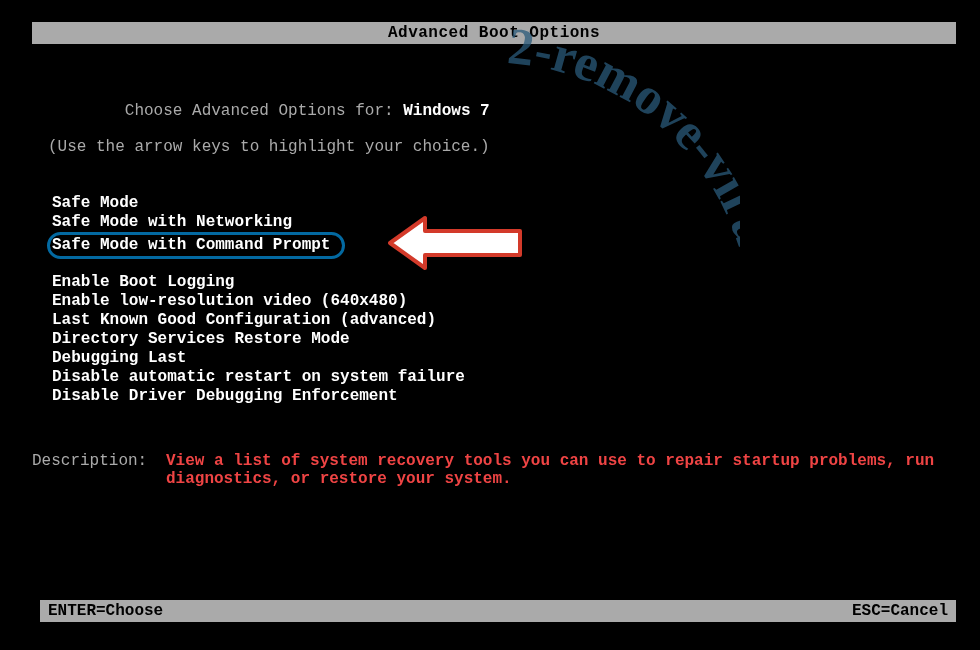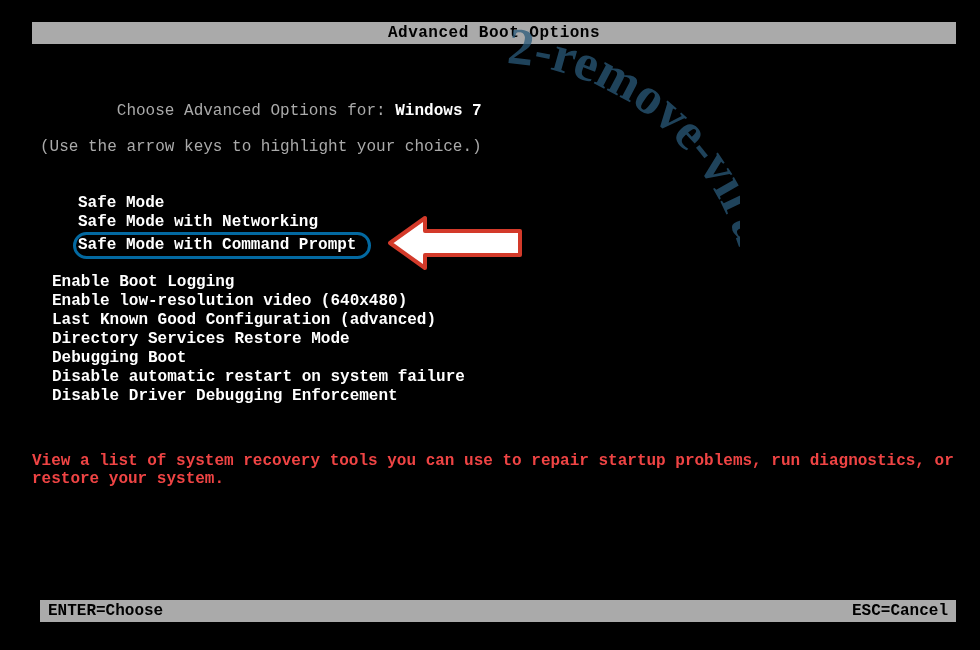--- a/index.html
+++ b/index.html
@@ -31,39 +31,38 @@
       padding: 2px 0;
       font-weight: bold;
       letter-spacing: 0.5px;
       margin-left: 8px;
     }
     .content {
       padding: 0;
     }
     .intro {
       margin-top: 40px;
-      margin-left: 16px;
+      margin-left: 24px;
     }
     .intro-line {
       white-space: pre;
     }
     .os-name {
       color: #fff;
       font-weight: bold;
     }
     .menu {
       margin-top: 38px;
       margin-left: 28px;
     }
     .menu-group {
       margin-bottom: 36px;
     }
     .menu-group.tight {
       margin-bottom: 14px;
-      margin-left: 26px;
     }
     .menu-item {
       color: #fff;
       font-weight: bold;
       line-height: 19px;
       white-space: pre;
       display: inline-block;
     }
     .highlighted {
       border: 3px solid #0369a1;
@@ -136,27 +135,28 @@
       <div class="menu-group tight">
         <div><span class="menu-item">Safe Mode</span></div>
         <div><span class="menu-item">Safe Mode with Networking</span></div>
         <div><span class="menu-item highlighted">Safe Mode with Command Prompt</span></div>
       </div>
       <div class="menu-group">
         <div><span class="menu-item">Enable Boot Logging</span></div>
         <div><span class="menu-item">Enable low-resolution video (640x480)</span></div>
         <div><span class="menu-item">Last Known Good Configuration (advanced)</span></div>
         <div><span class="menu-item">Directory Services Restore Mode</span></div>
-        <div><span class="menu-item">Debugging Boot</span></div>
+        <div><span class="menu-item">Debugging Last</span></div>
         <div><span class="menu-item">Disable automatic restart on system failure</span></div>
         <div><span class="menu-item">Disable Driver Debugging Enforcement</span></div>
       </div>
     </div>
 
     <div class="description">
+      <div class="desc-label">Description:</div>
       <div class="desc-text">View a list of system recovery tools you can use to repair startup problems, run diagnostics, or restore your system.</div>
     </div>
   </div>
 
   <div class="footer-bar">
     <span>ENTER=Choose</span>
     <span>ESC=Cancel</span>
   </div>
 </div>
 

